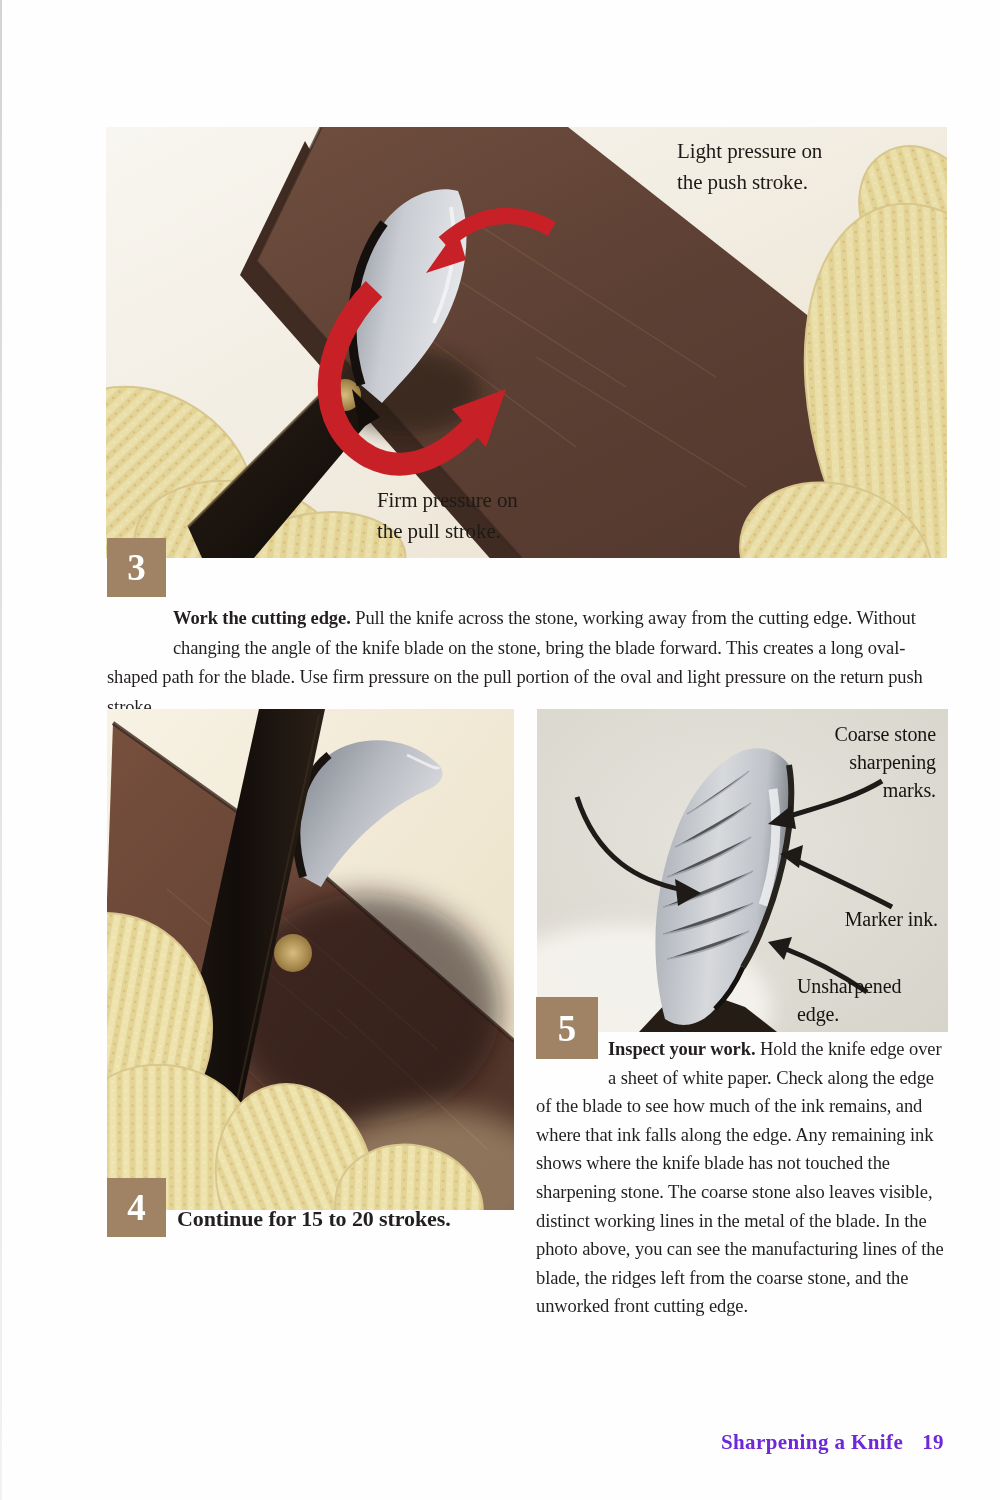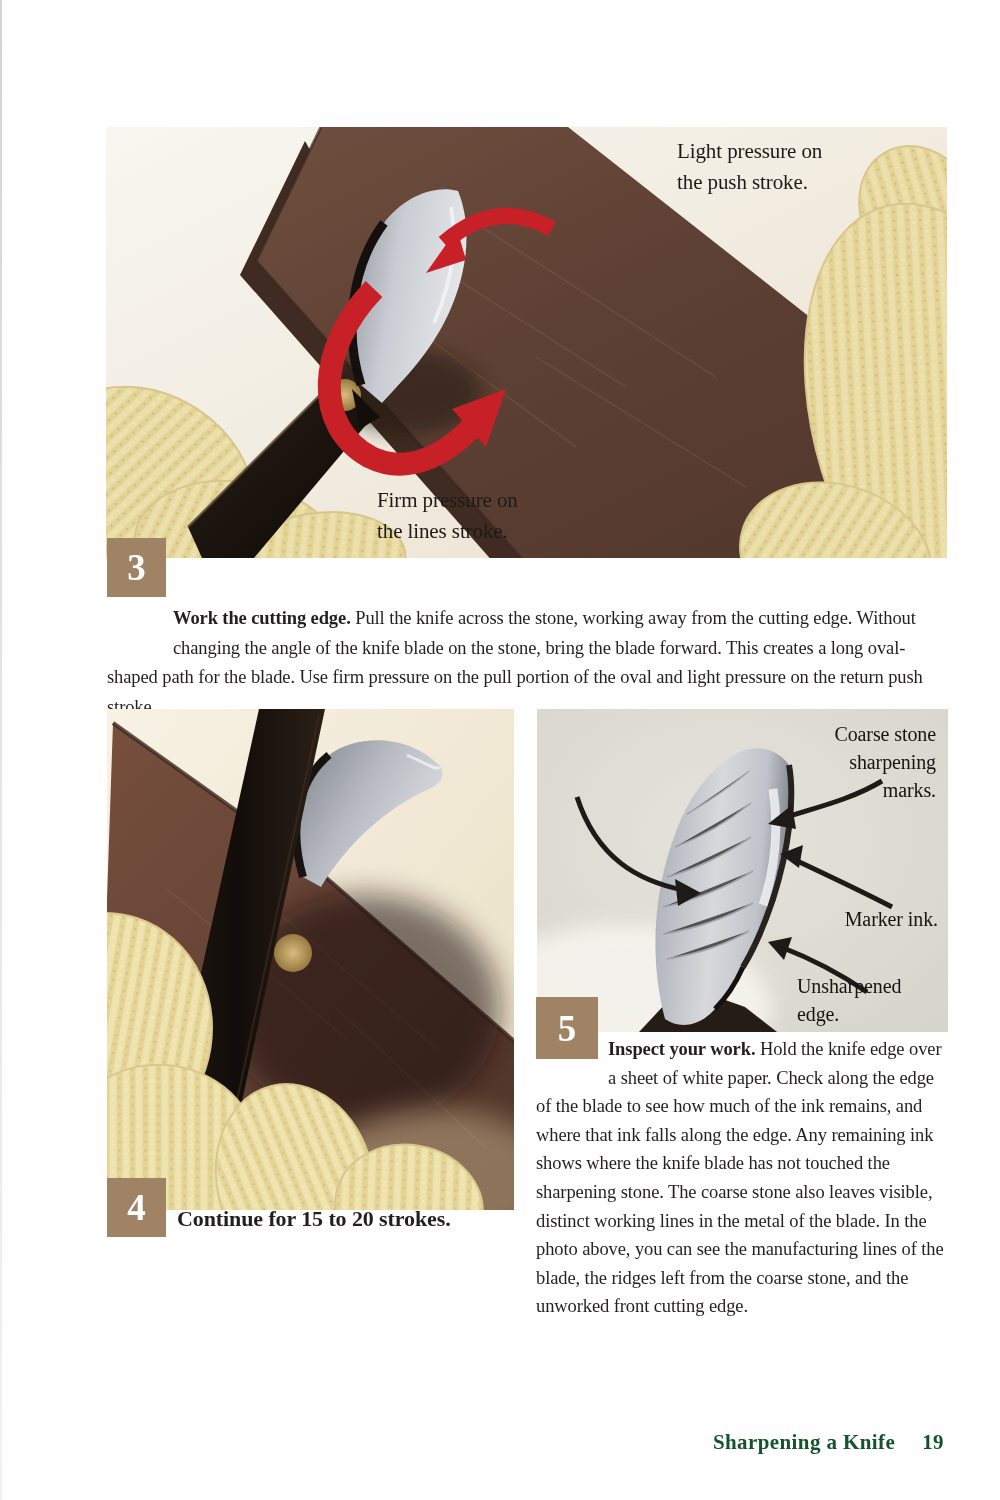--- a/index.html
+++ b/index.html
@@ -26,22 +26,22 @@
   .body-text .lead{font-weight:bold;}
   .indent-spacer{float:left;width:66px;height:30px;}
   .step5-text{line-height:28.6px;}
   .caption-bold{position:absolute;font-size:22px;font-weight:bold;color:#231f20;letter-spacing:-0.1px;}
   .anno{
     position:absolute;font-size:20px;line-height:28px;color:#161411;
     white-space:pre-line;letter-spacing:-0.1px;
   }
   .anno.right{text-align:right;}
   .footer{
-    position:absolute;right:56px;top:1430px;display:flex;align-items:baseline;gap:27px;
-    font-weight:bold;font-size:21px;color:#14532d;letter-spacing:.4px;
+    position:absolute;right:56px;top:1430px;display:flex;align-items:baseline;gap:19px;
+    font-weight:bold;font-size:21px;color:#6d28d9;letter-spacing:.4px;
   }
 </style>
 </head>
 <body>
 
 <div class="page">
   <div class="scan-edge"></div>
 
   <div class="photo" style="left:106px;top:127px;width:841px;height:431px;">
     <svg width="841" height="431" viewBox="0 0 841 431">
@@ -123,21 +123,21 @@
       <polygon points="320,146 351,102 360,133" fill="#c72127"></polygon>
       <g fill="none" stroke="#c72127" stroke-width="23">
         <path d="M268,162 C210,222 208,300 264,330 C300,348 338,330 368,298"></path>
       </g>
       <polygon points="400,262 346,282 380,320" fill="#c72127"></polygon>
     </svg>
 
     <div class="photo-caption" style="left:571px;top:9px;">Light pressure on
 the push stroke.</div>
     <div class="photo-caption" style="left:271px;top:358px;">Firm pressure on
-the lines stroke.</div>
+the pull stroke.</div>
   </div>
 
   <div class="step-square" style="left:107px;top:538px;">
       <span>3</span>
     </div>
   <div class="body-text" style="left:107px;top:572px;width:841px;margin-top:32px;">
     <span class="indent-spacer"></span>
     <span class="lead">Work the cutting edge.</span>
     <span>Pull the knife across the stone, working away from the cutting edge. Without changing the angle of the knife blade on the stone, bring the blade forward. This creates a long oval-shaped path for the blade. Use firm pressure on the pull portion of the oval and light pressure on the return push stroke.</span>
   </div>

